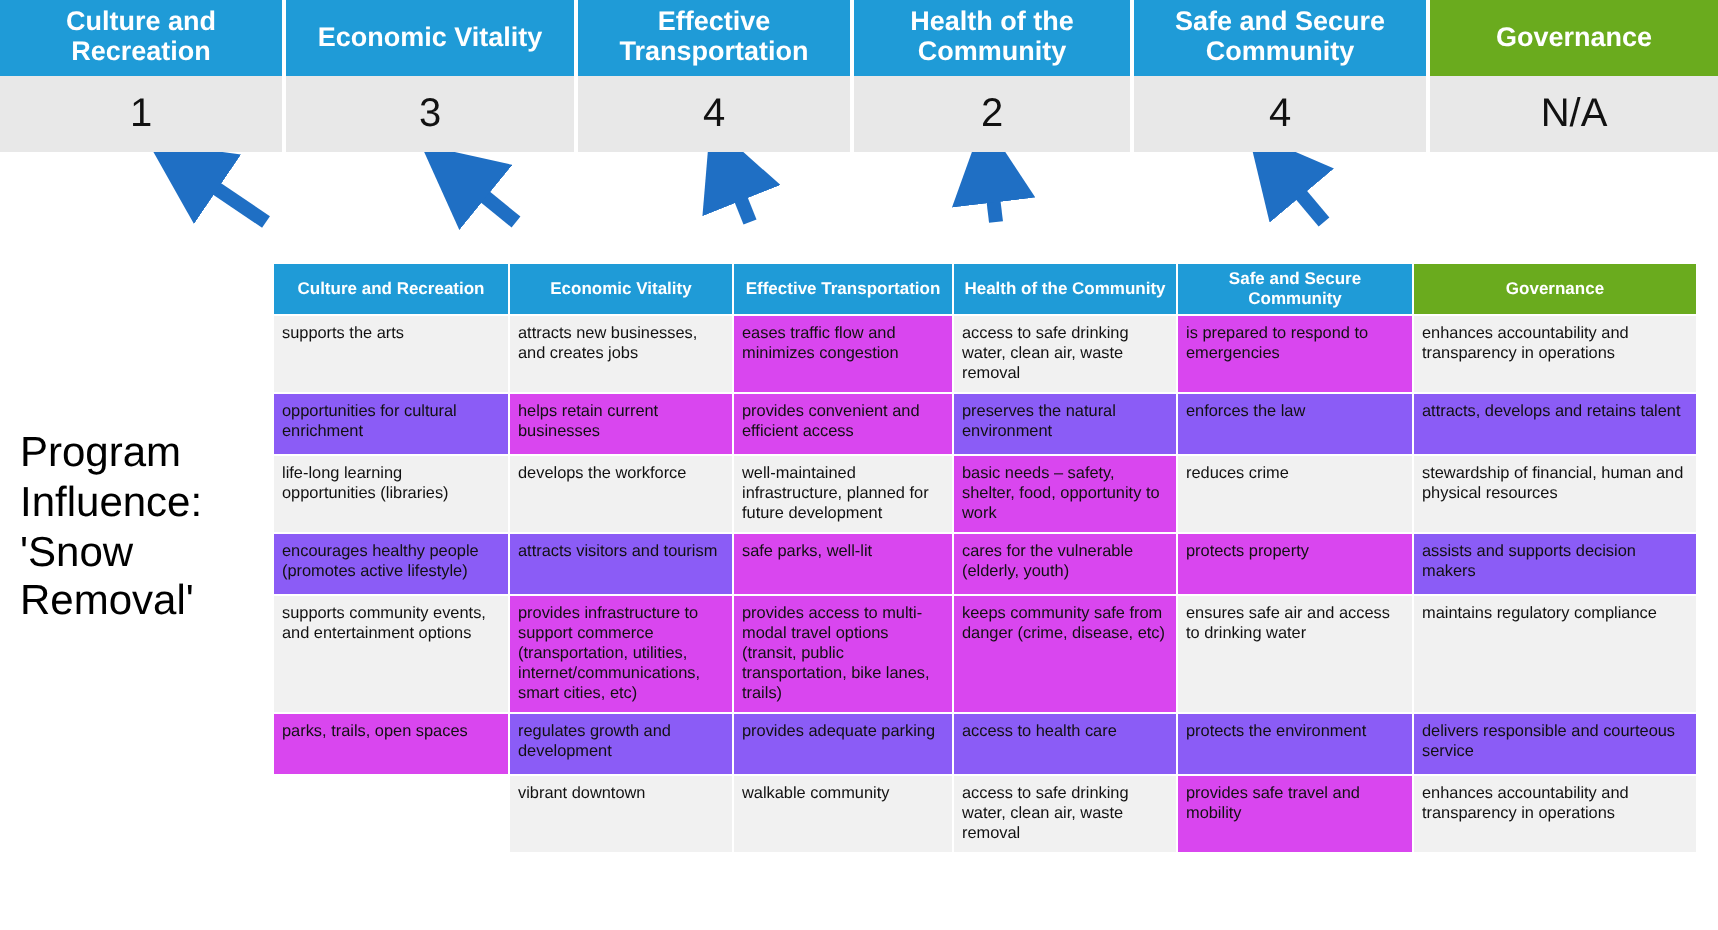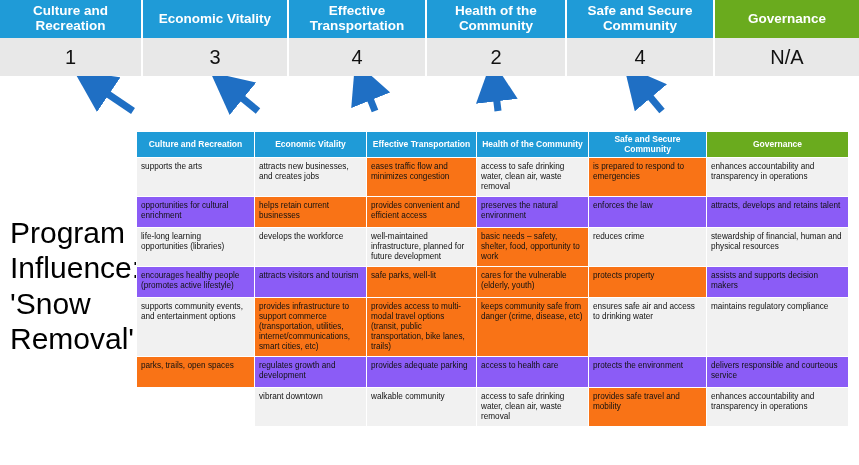--- a/index.html
+++ b/index.html
@@ -71,21 +71,21 @@
     width: 859px;
     height: 54px;
   }
 
   
   #caption {
     position: absolute;
     left: 10px;
     top: 215px;
     width: 125px;
-    font-size: 30px;
+    font-size: 21px;
     color: #000000;
     line-height: 1.18;
     text-align: left;
   }
 
   
   #matrix {
     position: absolute;
     left: 136px;
     top: 131px;
@@ -113,21 +113,21 @@
     vertical-align: top;
     padding: 4px 4px;
     line-height: 1.22;
     border: 1px solid #ffffff;
     background: #f1f1f1;
     height: 31px;
     box-sizing: border-box;
     margin-top: 38px;
   }
   #matrix td.alt { background: #8b5cf6; }
-  #matrix td.hl { background: #f97316; }
+  #matrix td.hl { background: #d946ef; }
   #matrix td.empty { background: #ffffff; border-color: #ffffff; }
 </style>
 </head>
 <body>
 
 <div id="top-band">
     <div class="top-head-cell th-blue" style="width: 143px;">Culture and Recreation</div>
     <div class="top-head-cell th-blue" style="width: 146px;">Economic Vitality</div>
     <div class="top-head-cell th-blue" style="width: 138px;">Effective Transportation</div>
     <div class="top-head-cell th-blue" style="width: 140px;">Health of the Community</div>

